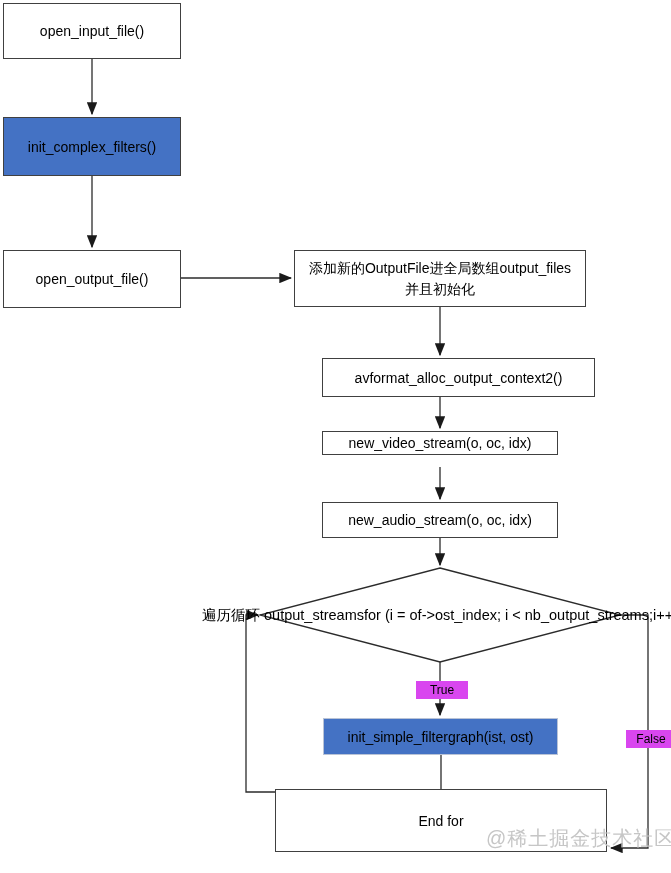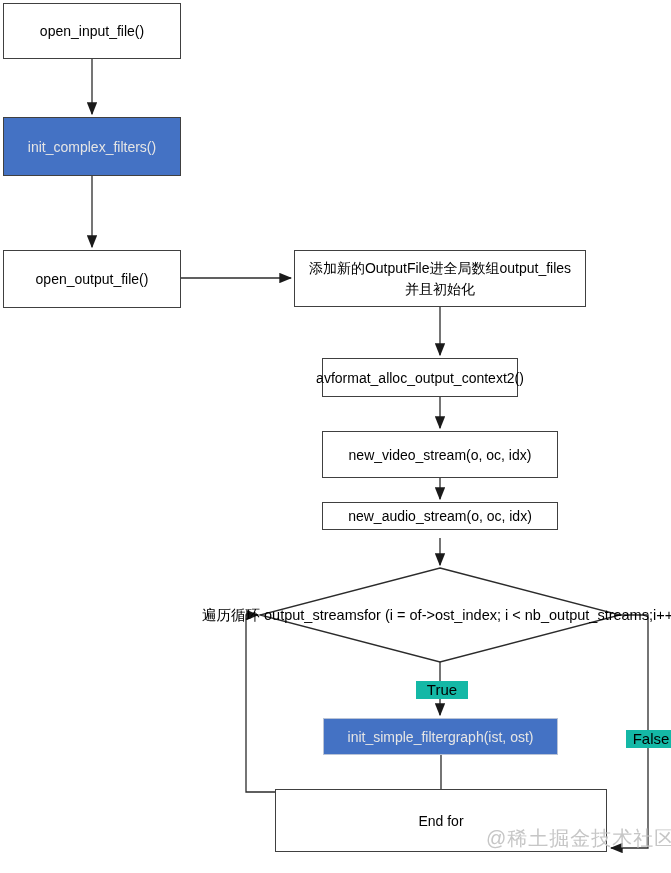--- a/index.html
+++ b/index.html
@@ -7,31 +7,31 @@
     position:relative;width:671px;height:873px;background:#fff;overflow:hidden;
     font-family:"Liberation Sans","DejaVu Sans",sans-serif;color:#000;
   }
   #connectors{position:absolute;left:0;top:0;z-index:1;}
   .box{
     position:absolute;box-sizing:border-box;background:#fff;
     border:1.5px solid #404040;display:flex;flex-direction:column;
     align-items:center;justify-content:center;text-align:center;
     font-size:14px;line-height:20px;z-index:2;white-space:nowrap;
   }
-  .box.accent{background:#4472c4;color:#e5e5e5;}
+  .box.accent{background:#4472c4;color:#000000;}
   .box.accent-soft{border:1.5px solid #b9c3d6;}
   .box .ln{display:block;}
   #b-add{font-size:14px;line-height:21px;}
   #diamond-text{
     position:absolute;left:280px;top:585px;width:320px;height:60px;z-index:2;
     display:flex;flex-direction:row;align-items:center;justify-content:center;
     font-size:14.5px;line-height:19px;text-align:center;white-space:nowrap;background:transparent;
   }
   .edge-label{
-    position:absolute;z-index:3;background:#14b8a6;font-size:15px;line-height:18px;
+    position:absolute;z-index:3;background:#d946ef;font-size:12px;line-height:18px;
     text-align:center;padding:0 2px;
   }
   #label-true{left:416px;top:681px;width:48px;}
   #label-false{left:626px;top:730px;width:46px;}
   #watermark{
     position:absolute;left:486px;top:826px;z-index:4;font-size:20px;line-height:24px;
     color:#c6c6c6;letter-spacing:1px;white-space:nowrap;
   }
 </style>
 </head>
@@ -70,29 +70,29 @@
 
   <div class="box" id="b-add" style="left:294px;top:250px;width:292px;height:57px;">
     <span class="ln">添加新的OutputFile进全局数组output_files</span>
     <span class="ln">并且初始化</span>
   </div>
 
   <div class="box" id="b-open-output" style="left:3px;top:250px;width:178px;height:58px;">
     <span class="ln">open_output_file()</span>
   </div>
 
-  <div class="box" id="b-avformat" style="left:322px;top:358px;width:196px;height:39px;">
+  <div class="box" id="b-avformat" style="left:322px;top:358px;width:273px;height:39px;">
     <span class="ln">avformat_alloc_output_context2()</span>
   </div>
 
-  <div class="box" id="b-new-video" style="left:322px;top:431px;width:236px;height:47px;">
+  <div class="box" id="b-new-video" style="left:322px;top:431px;width:236px;height:24px;">
     <span class="ln">new_video_stream(o, oc, idx)</span>
   </div>
 
-  <div class="box" id="b-new-audio" style="left:322px;top:502px;width:236px;height:28px;">
+  <div class="box" id="b-new-audio" style="left:322px;top:502px;width:236px;height:36px;">
     <span class="ln">new_audio_stream(o, oc, idx)</span>
   </div>
 
   <div id="diamond-text">
     <span class="ln">遍历循环 output_streams</span>
     <span class="ln">for (i = of-&gt;ost_index; i &lt; nb_output_streams;</span>
     <span class="ln">i++)</span>
   </div>
 
   <div class="edge-label" id="label-true">

